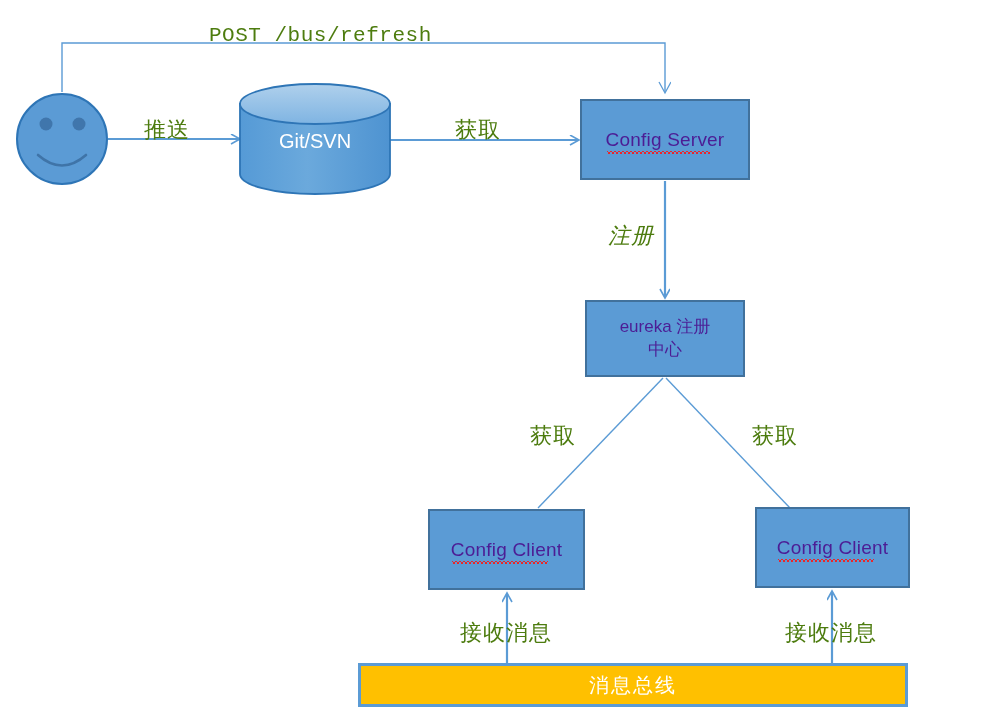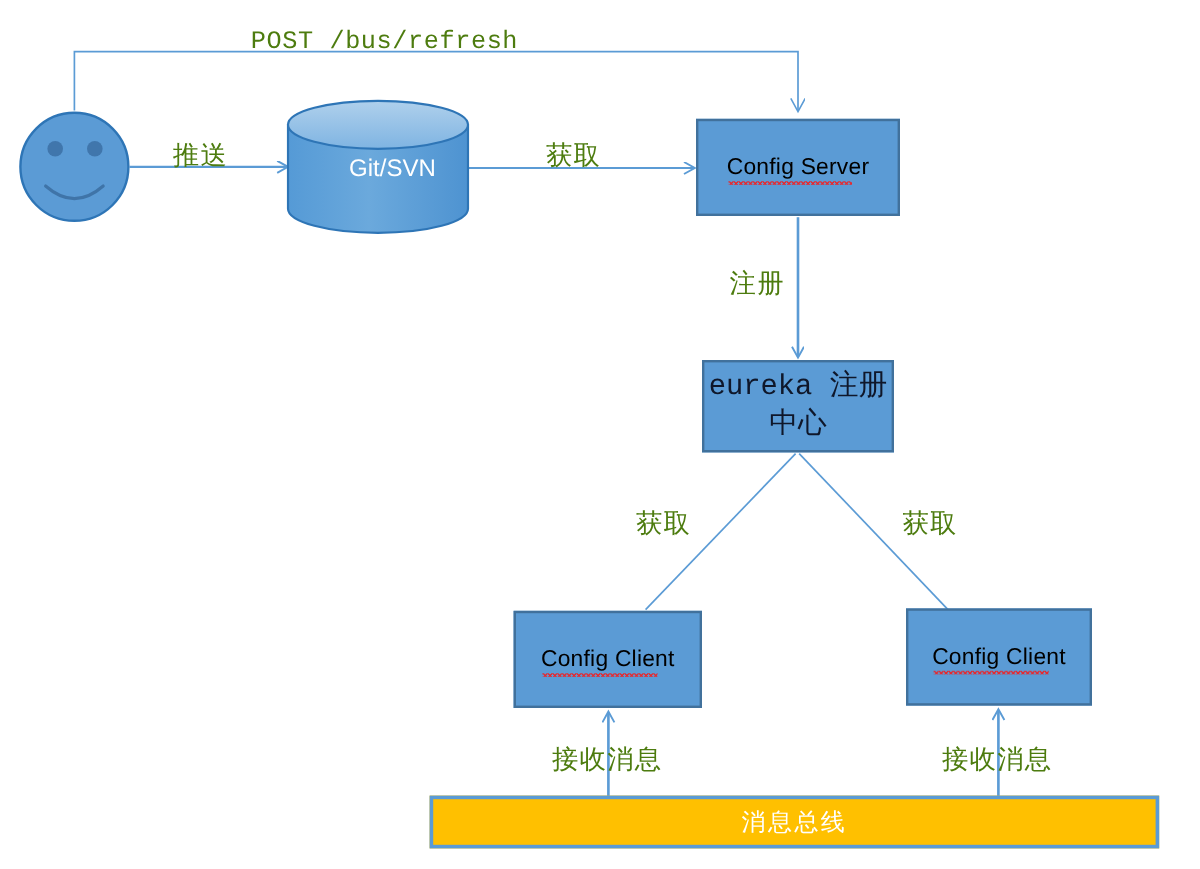--- a/index.html
+++ b/index.html
@@ -37,21 +37,21 @@
   }
   .box {
     background: #5B9BD5;
     border: 2px solid #41719C;
   }
   .box-label {
     font-family: "Liberation Sans", sans-serif;
     font-size: 19px;
     line-height: 1.25;
     letter-spacing: 0.2px;
-    color: #000000;
+    color: #4c1d95;
     position: relative;
     white-space: pre-line;
   }
   .spell {
     text-decoration: none;
     position: relative;
   }
   .spell::after {
     content: "";
     position: absolute;
@@ -59,24 +59,24 @@
     right: 14px;
     bottom: -3px;
     height: 3px;
     background-image:
       linear-gradient(45deg, transparent 40%, #E8262B 40%, #E8262B 60%, transparent 60%),
       linear-gradient(-45deg, transparent 40%, #E8262B 40%, #E8262B 60%, transparent 60%);
     background-size: 4px 4px;
     background-repeat: repeat-x;
   }
   .serif-label {
-    font-family: Liberation Mono, monospace;
-    font-size: 24px;
+    font-family: Liberation Sans, sans-serif;
+    font-size: 17px;
     line-height: 1.3;
-    color: #0f172a;
+    color: #4c1d95;
     white-space: pre-line;
   }
   .bus-bar {
     position: absolute;
     box-sizing: border-box;
     background: #FFC000;
     border: 3px solid #5B9BD5;
     display: flex;
     align-items: center;
     justify-content: center;
@@ -107,21 +107,20 @@
   .cyl {
     position: absolute;
   }
   .cyl-text {
     position: absolute;
     width: 100%;
     text-align: center;
     color: #ffffff;
     font-family: "Liberation Sans", sans-serif;
     font-size: 20px;
-    padding-left: 12px;
   }
 </style>
 </head>
 <body>
 
 <div id="canvas">
 
   <svg class="layer" viewBox="0 0 1000 724">
     <defs>
       <marker id="arrowOpen" markerWidth="12" markerHeight="12" refX="9" refY="5" orient="auto" markerUnits="userSpaceOnUse">
@@ -184,31 +183,31 @@
   </div>
 
   <div class="node box" style="left:428px; top:509px; width:157px; height:81px;">
     <span class="box-label spell">Config Client</span>
   </div>
 
   <div class="node box" style="left:755px; top:507px; width:155px; height:81px;">
     <span class="box-label spell">Config Client</span>
   </div>
 
-  <div class="bus-bar" style="left:358px; top:663px; width:608px; height:44px;">
+  <div class="bus-bar" style="left:358px; top:663px; width:550px; height:44px;">
     <span class="bus-label">消息总线</span>
   </div>
 
   <div class="edge-label mono-label" style="left:209px; top:24px;">POST  /bus/refresh</div>
 
   <div class="edge-label cjk-label" style="left:144px; top:115px;">推送</div>
 
   <div class="edge-label cjk-label" style="left:455px; top:115px;">获取</div>
 
-  <div class="edge-label cjk-label" style="left:608px; top:221px;">注册</div>
+  <div class="edge-label cjk-label" style="left:608px; top:221px;font-style:italic;">注册</div>
 
   <div class="edge-label cjk-label" style="left:530px; top:421px;">获取</div>
 
   <div class="edge-label cjk-label" style="left:752px; top:421px;">获取</div>
 
   <div class="edge-label cjk-label" style="left:460px; top:618px;">接收消息</div>
 
   <div class="edge-label cjk-label" style="left:785px; top:618px;">接收消息</div>
 
 </div>

